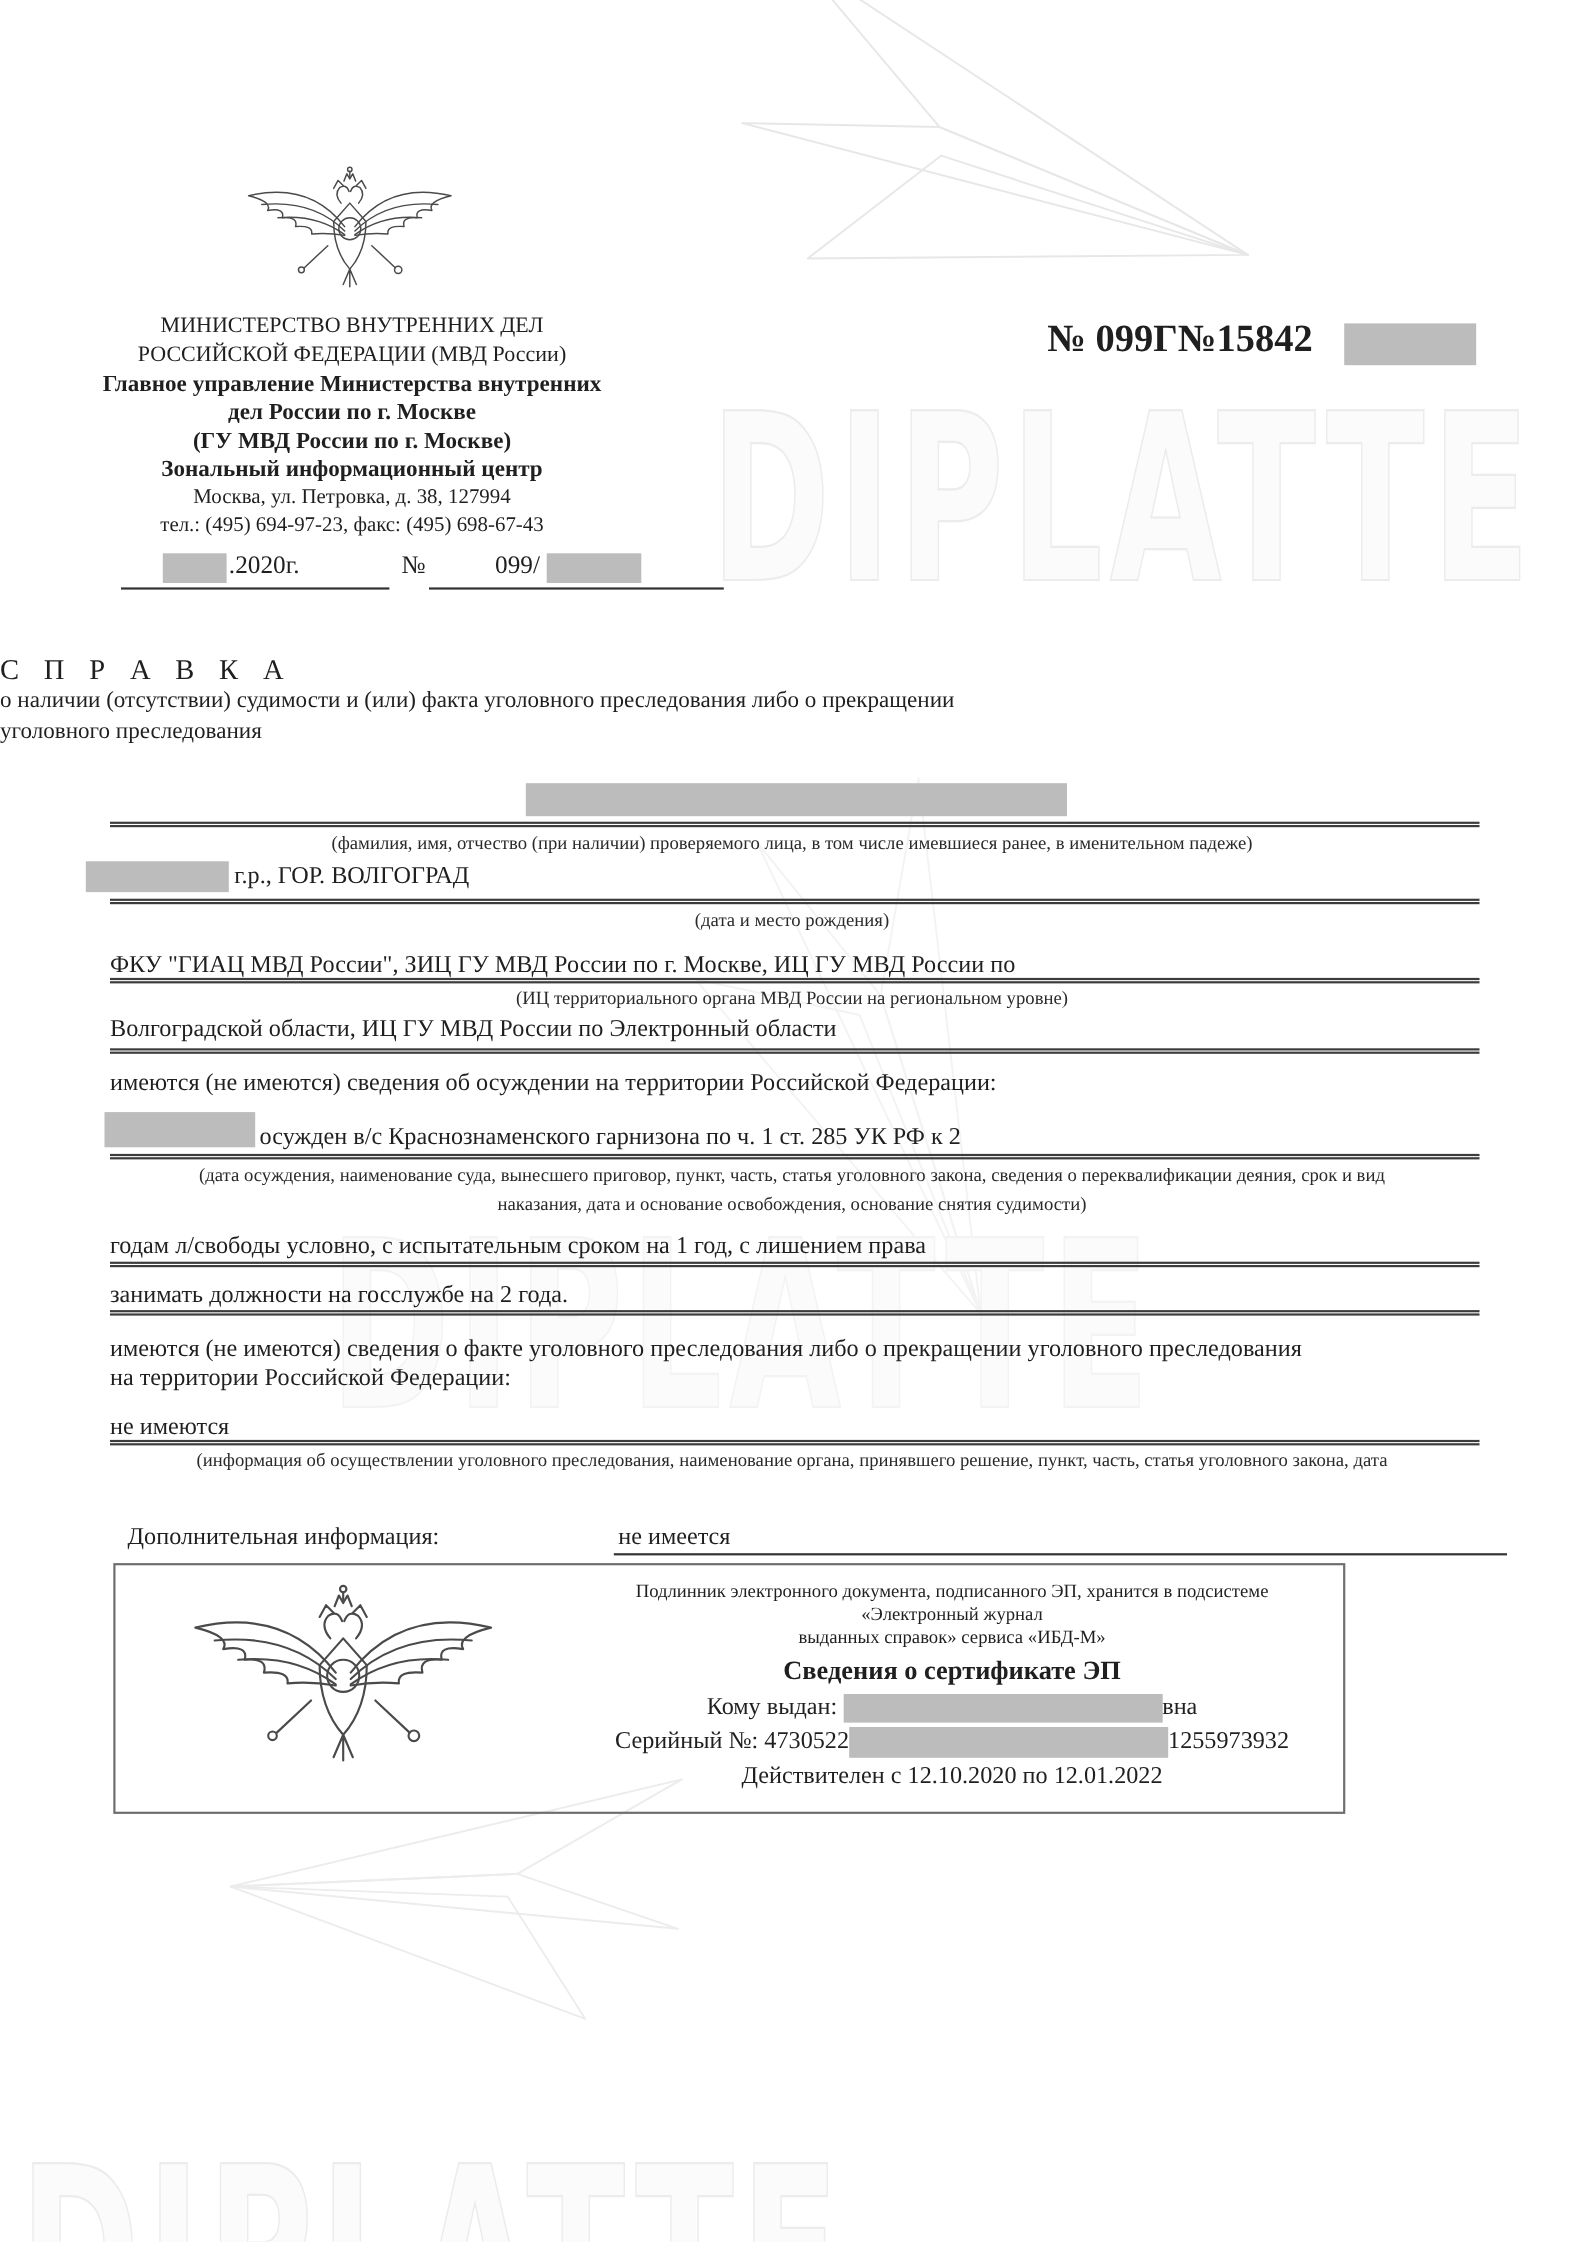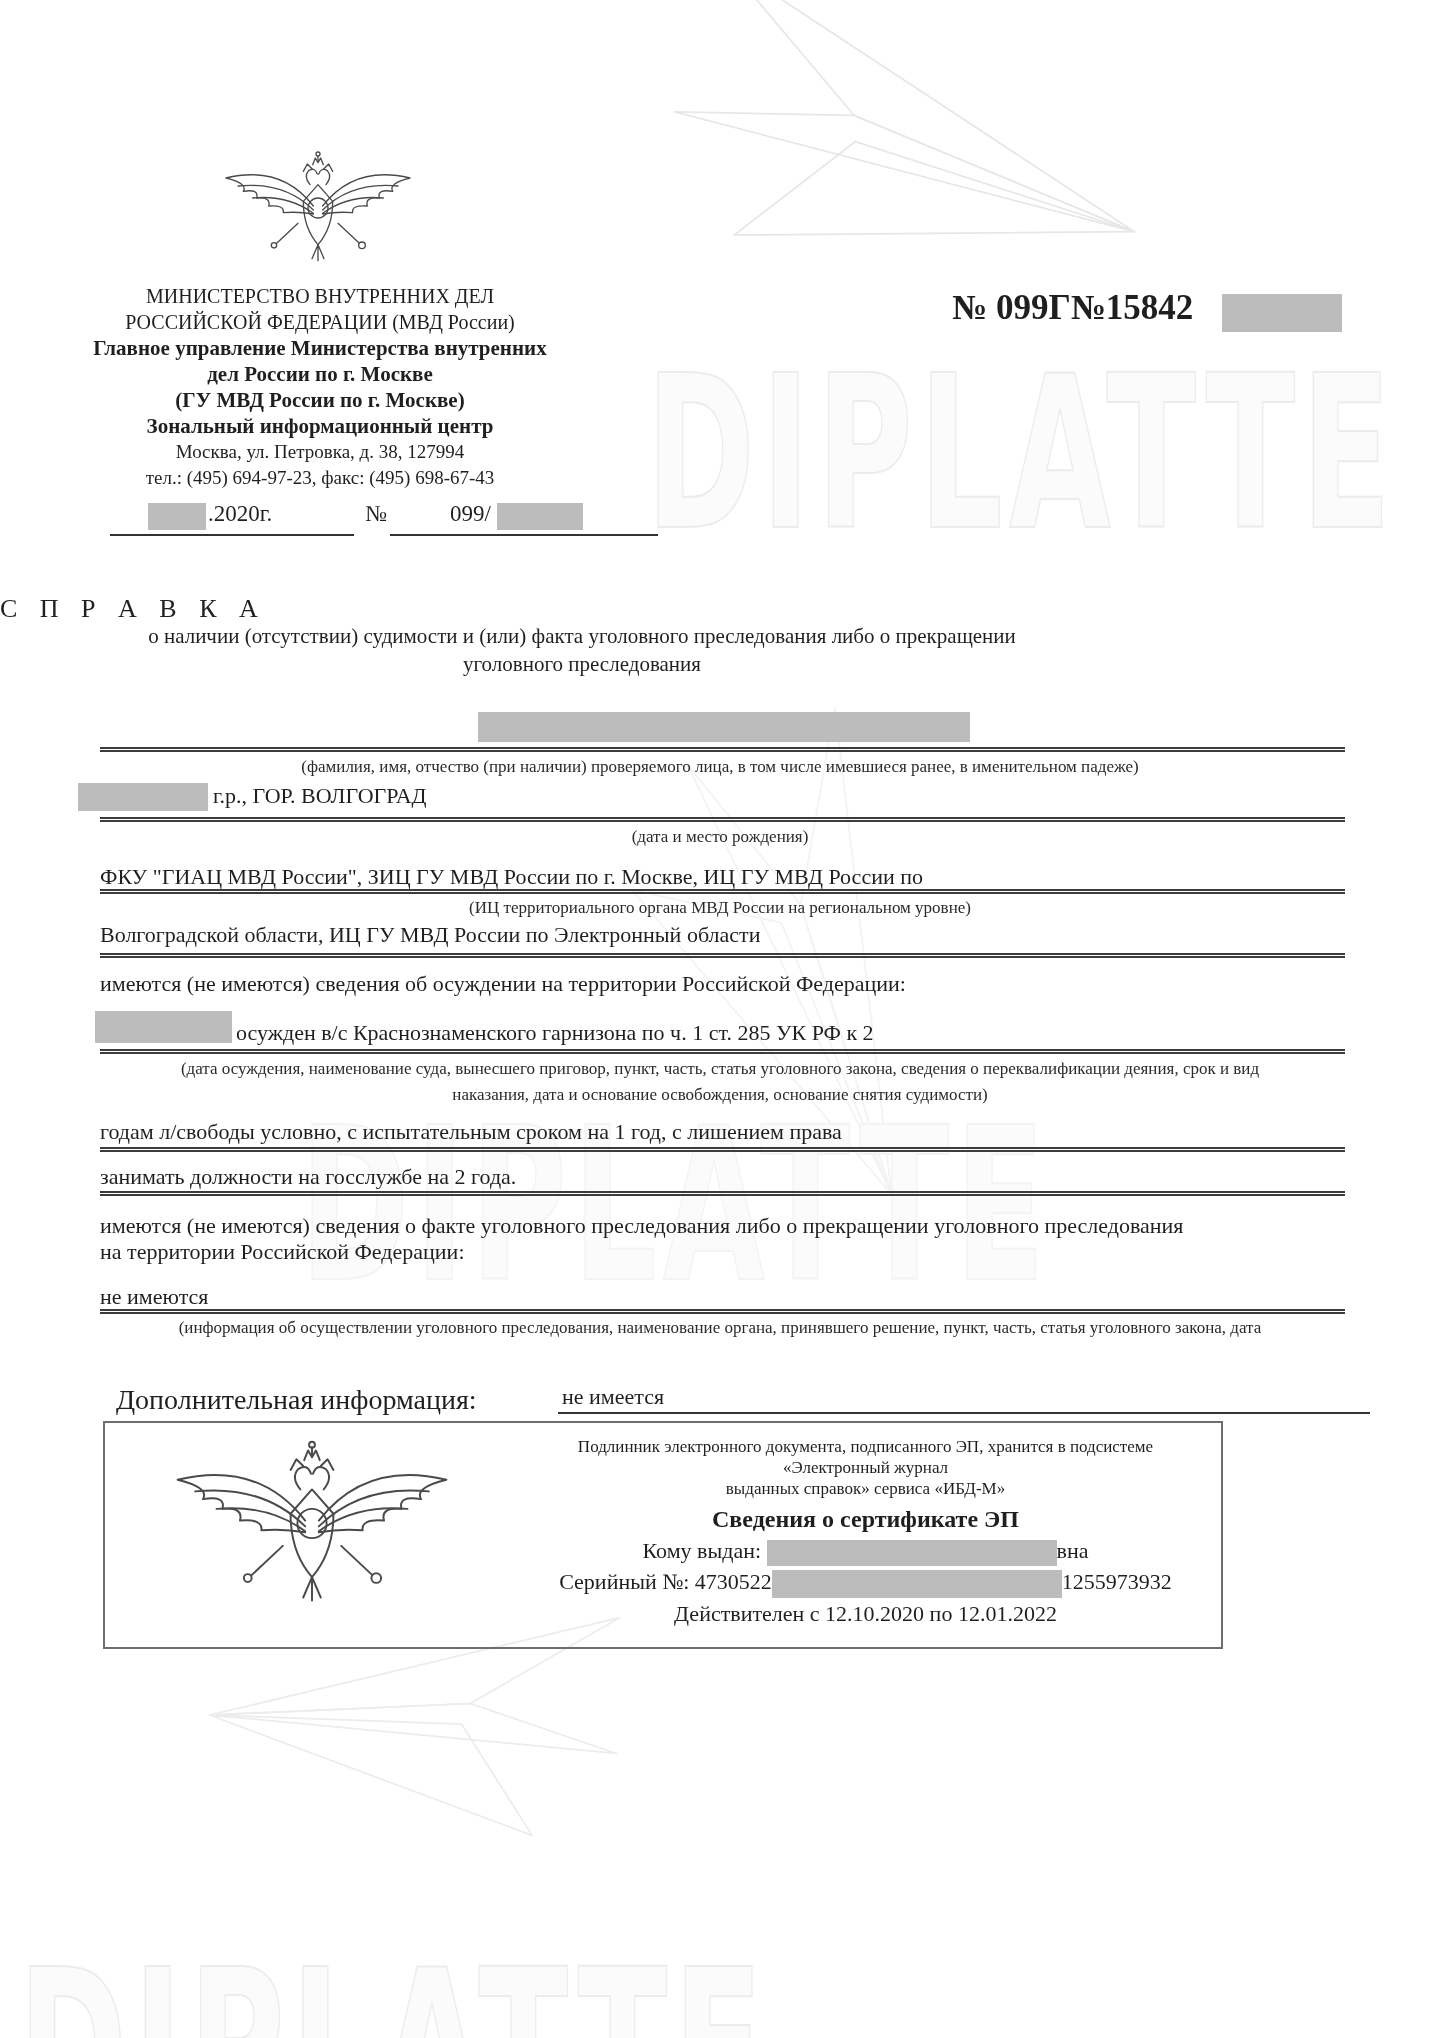--- a/index.html
+++ b/index.html
@@ -18,21 +18,21 @@
   .plane use{fill:none;}
   
   .orgblock{left:40px;top:283px;width:560px;text-align:center;line-height:26px;}
   .org-caps{font-size:20px;}
   .org-bold{font-size:21px;font-weight:700;}
   .org-small{font-size:19px;}
   .docnum{left:952px;top:288px;font-size:35px;font-weight:700;white-space:nowrap;}
   .datefont{font-size:23px;}
   
   .title{left:0;top:594px;width:1332px;text-align:left;font-size:26px;letter-spacing:8px;}
-  .subtitle{left:0;width:1164px;text-align:center;font-size:21px;}
+  .subtitle{left:0;width:1164px;text-align:left;font-size:21px;}
   
   .rule{position:absolute;left:100px;width:1245px;height:5px;
         border-top:2px solid #3c3c3c;border-bottom:2px solid #3c3c3c;box-sizing:border-box;}
   .thinline{position:absolute;height:2px;background:#333;}
   .redact{position:absolute;background:#bcbcbc;}
   .redact-inline{display:inline-block;background:#bcbcbc;vertical-align:middle;}
   .body-line{position:absolute;left:100px;font-size:22px;white-space:nowrap;}
   .caption{position:absolute;left:0;width:1440px;text-align:center;font-size:17px;color:#2a2a2a;}
   
   .certbox{left:103px;top:1421px;width:1120px;height:228px;border:2px solid #6e6e6e;box-sizing:border-box;}
@@ -154,21 +154,21 @@
     <div class="rule" style="top:1147px;"></div>
     <div class="body-line" style="top:1164px;">занимать должности на госслужбе на 2 года.</div>
     <div class="rule" style="top:1191px;"></div>
 
     <div class="body-line" style="top:1213px;">имеются (не имеются) сведения о факте уголовного преследования либо о прекращении уголовного преследования</div>
     <div class="body-line" style="top:1239px;">на территории Российской Федерации:</div>
     <div class="body-line" style="top:1284px;">не имеются</div>
     <div class="rule" style="top:1309px;"></div>
     <div class="caption" style="top:1318px;">(информация об осуществлении уголовного преследования, наименование органа, принявшего решение, пункт, часть, статья уголовного закона, дата</div>
 
-    <div class="abs" style="left:116px;top:1384px;font-size:28px;">Дополнительная информация:</div>
+    <div class="abs" style="left:116px;top:1384px;font-size:22px;">Дополнительная информация:</div>
     <div class="abs" style="left:562px;top:1384px;font-size:22px;">не имеется</div>
     <div class="thinline" style="left:558px;top:1412px;width:812px;"></div>
 
     <div class="abs certbox">
       <svg class="eagle" style="position:absolute;left:57px;top:8px;width:300px;height:185px;">
         <use href="#mvd-eagle" width="300" height="185"></use>
       </svg>
       <div class="certtext">
         <div class="cert-small">Подлинник электронного документа, подписанного ЭП, хранится в подсистеме «Электронный журнал</div>
         <div class="cert-small">выданных справок» сервиса «ИБД-М»</div>

